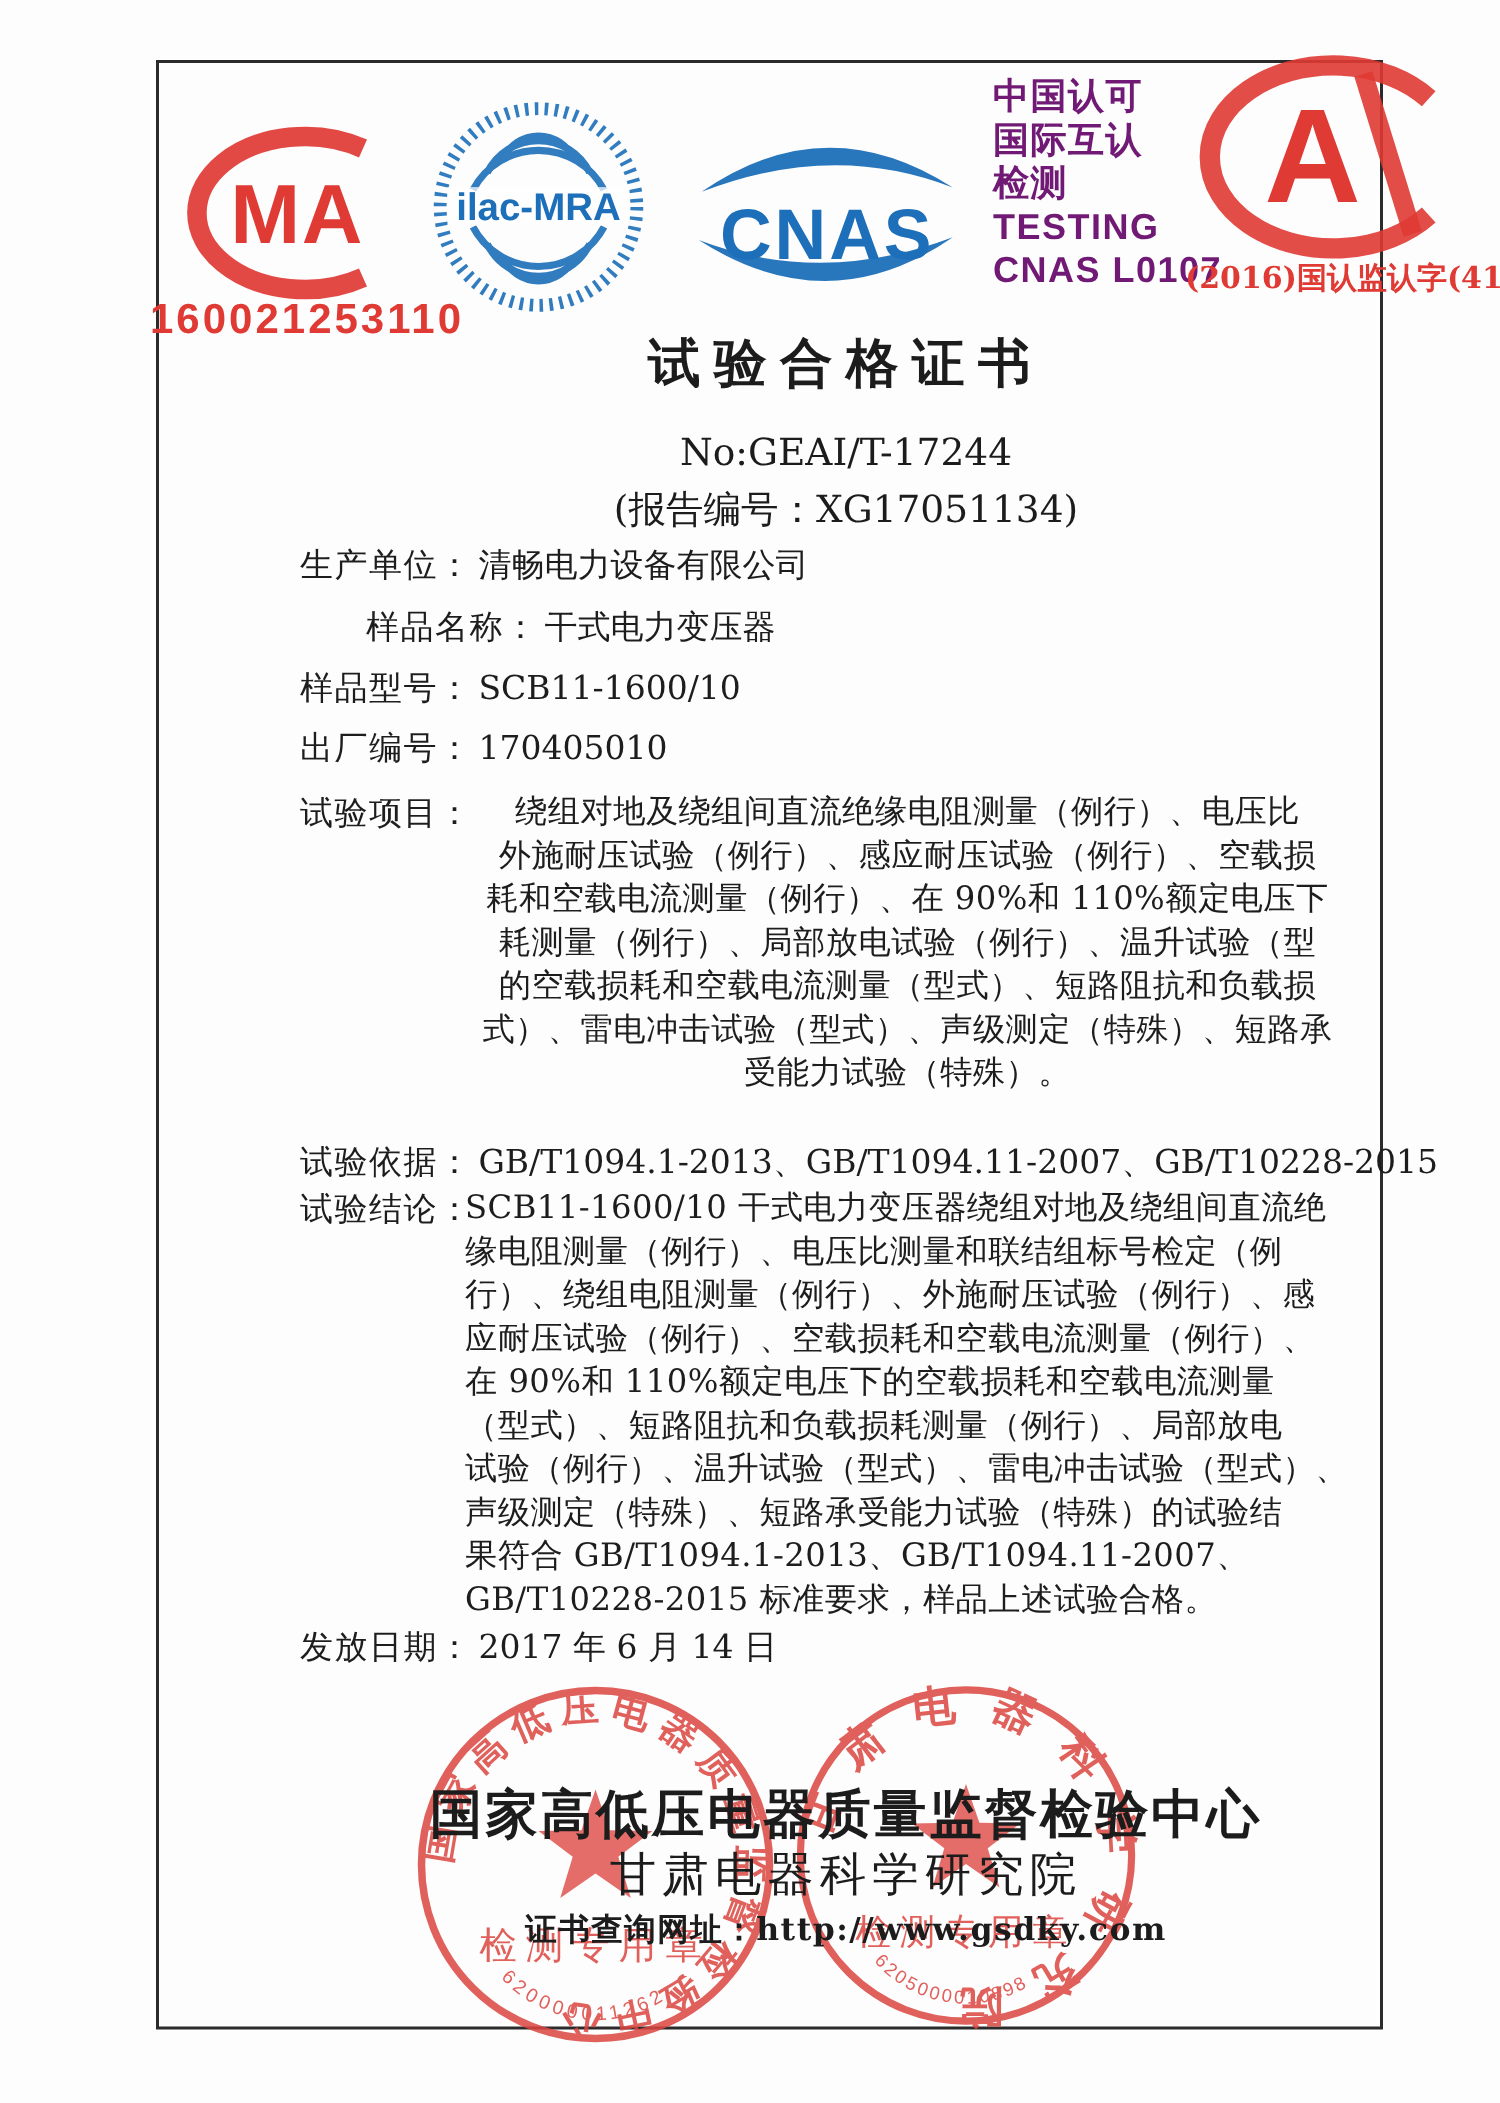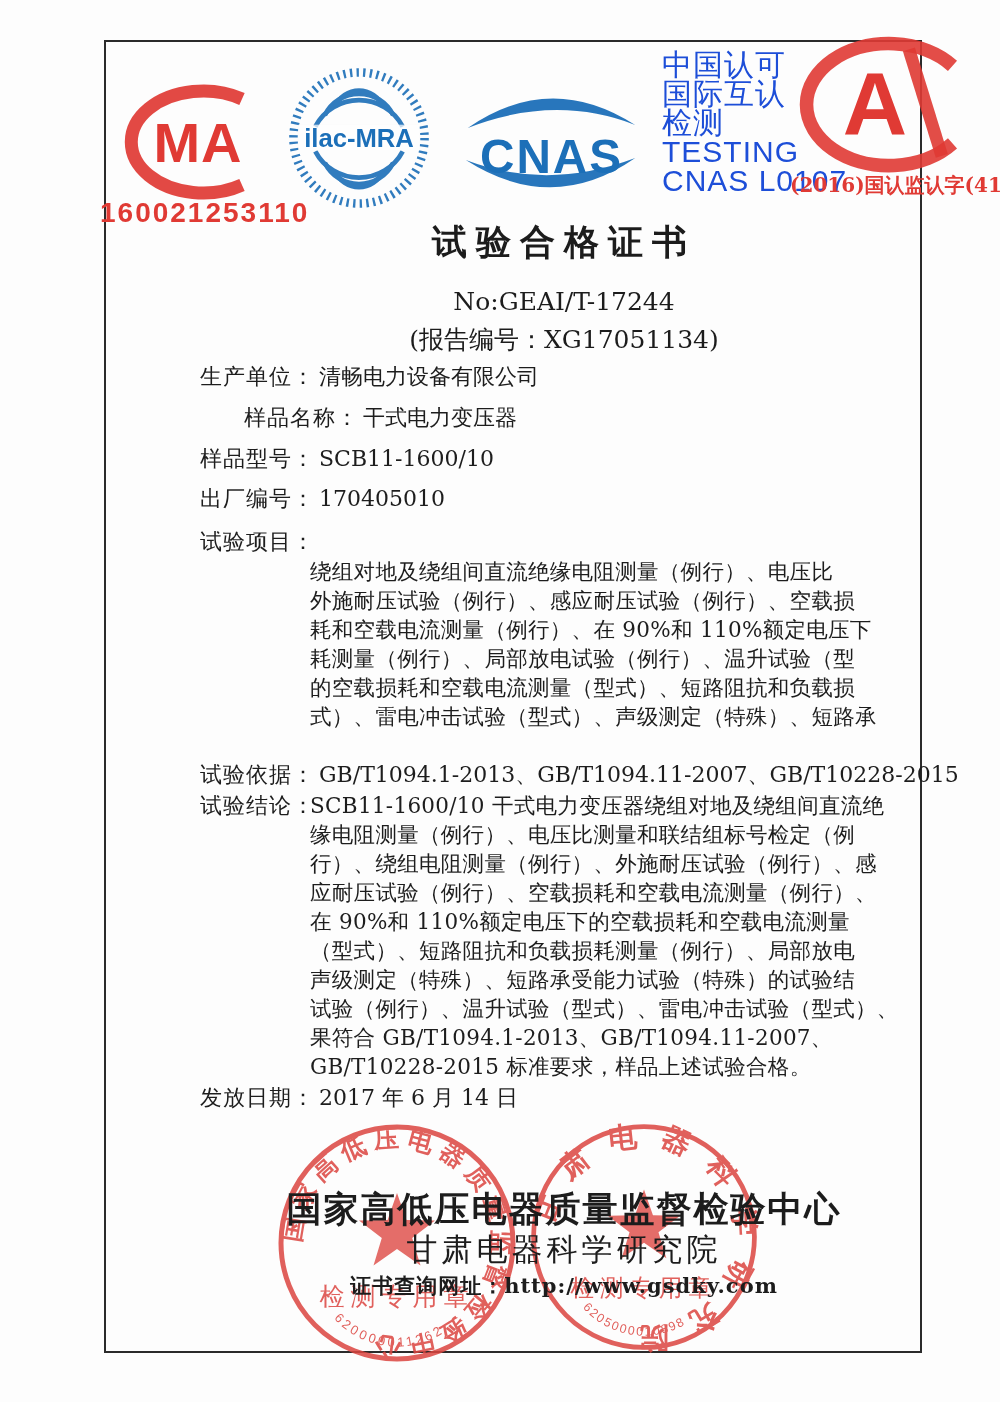--- a/index.html
+++ b/index.html
@@ -12,21 +12,21 @@
     border:2px solid #2b2b2b;z-index:0;
   }
   .abs{position:absolute;}
   .sans{font-family:"Liberation Sans","DejaVu Sans",sans-serif;}
   
   .cma-number{
     left:100px;top:197px;color:#e03a34;font-weight:bold;font-size:28px;
     letter-spacing:2px;z-index:3;
   }
   .accred{
-    left:662px;top:50px;color:#1d4ed8;font-weight:normal;font-size:30px;
+    left:662px;top:50px;color:#701a75;font-weight:bold;font-size:24px;
     line-height:29px;letter-spacing:1px;z-index:3;
   }
   .cal-caption{
     left:790px;top:172px;color:#e03a34;font-weight:bold;font-size:20px;
     white-space:nowrap;z-index:3;
   }
   
   .centerband{left:104px;width:920px;text-align:center;}
   .doc-title{top:219px;font-size:35px;font-weight:bold;letter-spacing:9px;color:#1c1c1c;}
   .cert-no{top:287px;font-size:25px;color:#1c1c1c;}
@@ -104,43 +104,44 @@
     <span class="lbl">样品名称：</span><span class="val">干式电力变压器</span>
   </div>
   <div class="abs row" style="top:444px;">
     <span class="lbl">样品型号：</span><span class="val">SCB11-1600/10</span>
   </div>
   <div class="abs row" style="top:484px;">
     <span class="lbl">出厂编号：</span><span class="val">170405010</span>
   </div>
 
   <div class="abs para-label" style="top:527px;">试验项目：</div>
-  <div class="abs para" style="top:557px;">
+  <div class="abs para" style="top:527px;text-align:center;">
       <div class="para-line">绕组对地及绕组间直流绝缘电阻测量（例行）、电压比</div>
       <div class="para-line">外施耐压试验（例行）、感应耐压试验（例行）、空载损</div>
       <div class="para-line">耗和空载电流测量（例行）、在 90%和 110%额定电压下</div>
       <div class="para-line">耗测量（例行）、局部放电试验（例行）、温升试验（型</div>
       <div class="para-line">的空载损耗和空载电流测量（型式）、短路阻抗和负载损</div>
       <div class="para-line">式）、雷电冲击试验（型式）、声级测定（特殊）、短路承</div>
+      <div class="para-line">受能力试验（特殊）。</div>
     </div>
 
   <div class="abs row" style="top:760px;">
     <span class="lbl">试验依据：</span><span class="val">GB/T1094.1-2013、GB/T1094.11-2007、GB/T10228-2015</span>
   </div>
 
   <div class="abs para-label" style="top:791px;">试验结论：</div>
   <div class="abs para" style="top:791px;">
       <div class="para-line">SCB11-1600/10 干式电力变压器绕组对地及绕组间直流绝</div>
       <div class="para-line">缘电阻测量（例行）、电压比测量和联结组标号检定（例</div>
       <div class="para-line">行）、绕组电阻测量（例行）、外施耐压试验（例行）、感</div>
       <div class="para-line">应耐压试验（例行）、空载损耗和空载电流测量（例行）、</div>
       <div class="para-line">在 90%和 110%额定电压下的空载损耗和空载电流测量</div>
       <div class="para-line">（型式）、短路阻抗和负载损耗测量（例行）、局部放电</div>
+      <div class="para-line">试验（例行）、温升试验（型式）、雷电冲击试验（型式）、</div>
       <div class="para-line">声级测定（特殊）、短路承受能力试验（特殊）的试验结</div>
-      <div class="para-line">试验（例行）、温升试验（型式）、雷电冲击试验（型式）、</div>
       <div class="para-line">果符合 GB/T1094.1-2013、GB/T1094.11-2007、</div>
       <div class="para-line">GB/T10228-2015 标准要求，样品上述试验合格。</div>
     </div>
 
   <div class="abs row" style="top:1083px;">
     <span class="lbl">发放日期：</span><span class="val">2017 年 6 月 14 日</span>
   </div>
 
   <svg class="stampsvg" style="left:272px;top:1118px;" width="250" height="250" viewBox="0 0 250 250" opacity="0.85">
     <circle cx="125" cy="125" r="116" fill="none" stroke="#dc4540" stroke-width="5"></circle>

